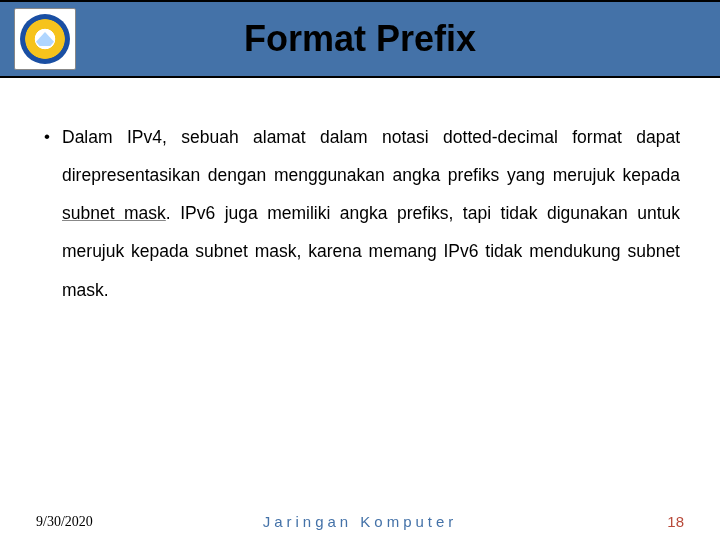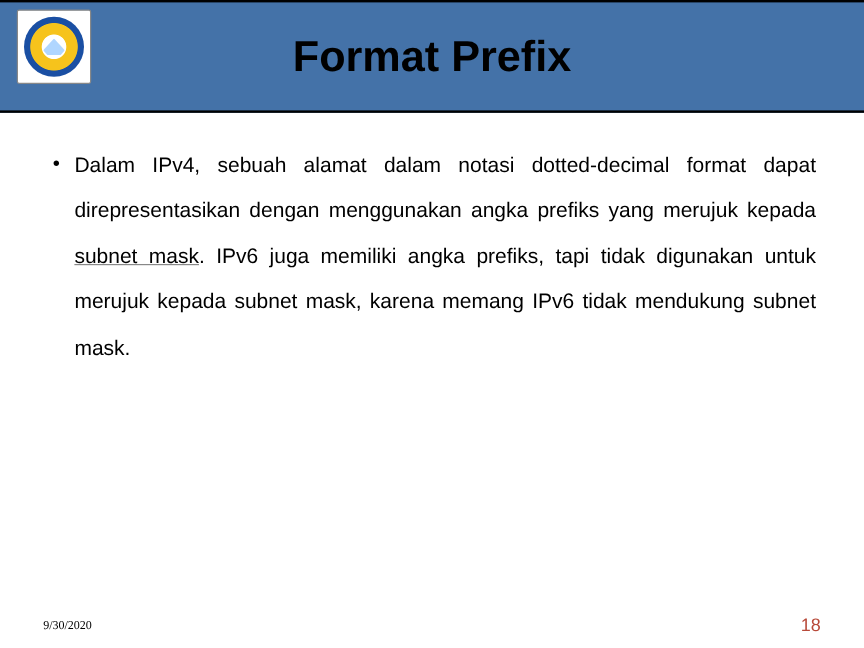--- a/index.html
+++ b/index.html
@@ -6,21 +6,21 @@
   body {
     width: 720px;
     height: 540px;
     background: #ffffff;
     font-family: Arial, sans-serif;
     position: relative;
     overflow: hidden;
   }
   .header {
     width: 100%;
-    height: 94px;
+    height: 78px;
     background: #4472a8;
     border-top: 2px solid #000;
     border-bottom: 2px solid #000;
     display: flex;
     align-items: center;
     position: relative;
   }
   .logo {
     position: absolute;
     left: 14px;
@@ -50,21 +50,21 @@
     clip-path: polygon(50% 0, 100% 70%, 80% 100%, 20% 100%, 0 70%);
   }
   .title {
     flex: 1;
     text-align: center;
     font-size: 36px;
     font-weight: bold;
     color: #000;
   }
   .content {
-    padding: 24px 40px 0 40px;
+    padding: 40px 40px 0 40px;
   }
   ul {
     list-style: none;
   }
   li {
     position: relative;
     padding-left: 22px;
     font-size: 17.5px;
     color: #000;
     line-height: 2.18;
@@ -87,21 +87,21 @@
     bottom: 10px;
     left: 0;
     width: 100%;
     padding: 0 36px;
     display: flex;
     align-items: center;
     justify-content: space-between;
   }
   .date {
     font-family: Georgia, 'Times New Roman', serif;
-    font-size: 10px;
+    font-size: 14px;
     color: #000;
   }
   .footer-title {
     position: absolute;
     left: 50%;
     transform: translateX(-50%);
     color: #4472a8;
     font-size: 15px;
     letter-spacing: 4px;
   }
@@ -126,14 +126,15 @@
 <div class="content">
   <ul>
     <li>
       <span>Dalam IPv4, sebuah alamat dalam notasi dotted-decimal format dapat direpresentasikan dengan menggunakan angka prefiks yang merujuk kepada </span><span class="underline">subnet mask</span><span>. IPv6 juga memiliki angka prefiks, tapi tidak digunakan untuk merujuk kepada subnet mask, karena memang IPv6 tidak mendukung subnet mask.</span>
     </li>
   </ul>
 </div>
 
 <div class="footer">
   <span class="date">9/30/2020</span>
+  <span class="footer-title">Jaringan Komputer</span>
   <span class="pagenum">18</span>
 </div>
 
 </body></html>

